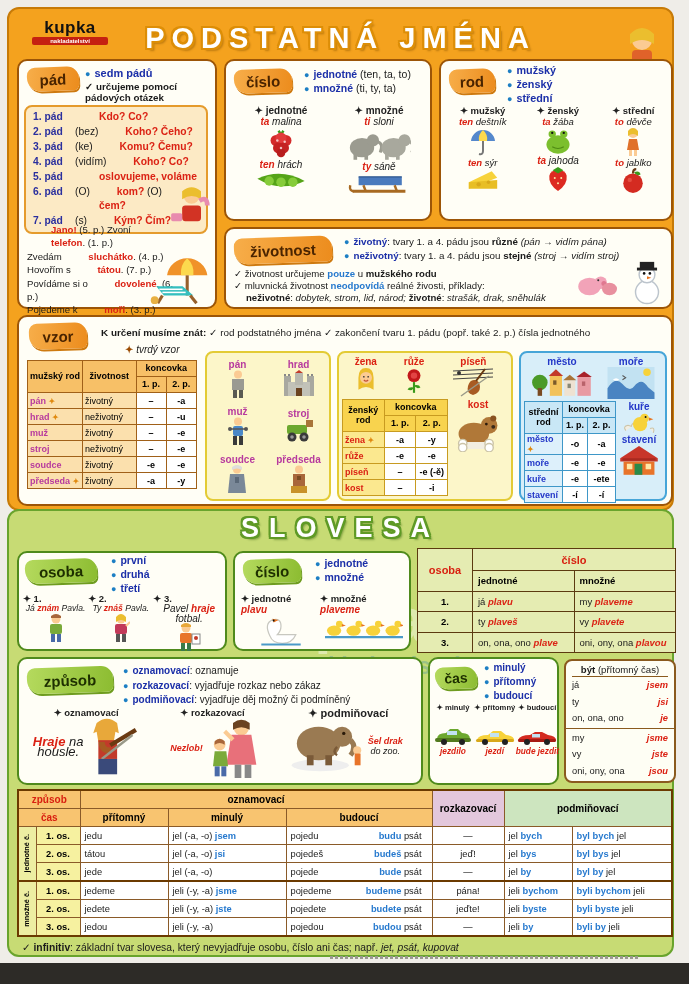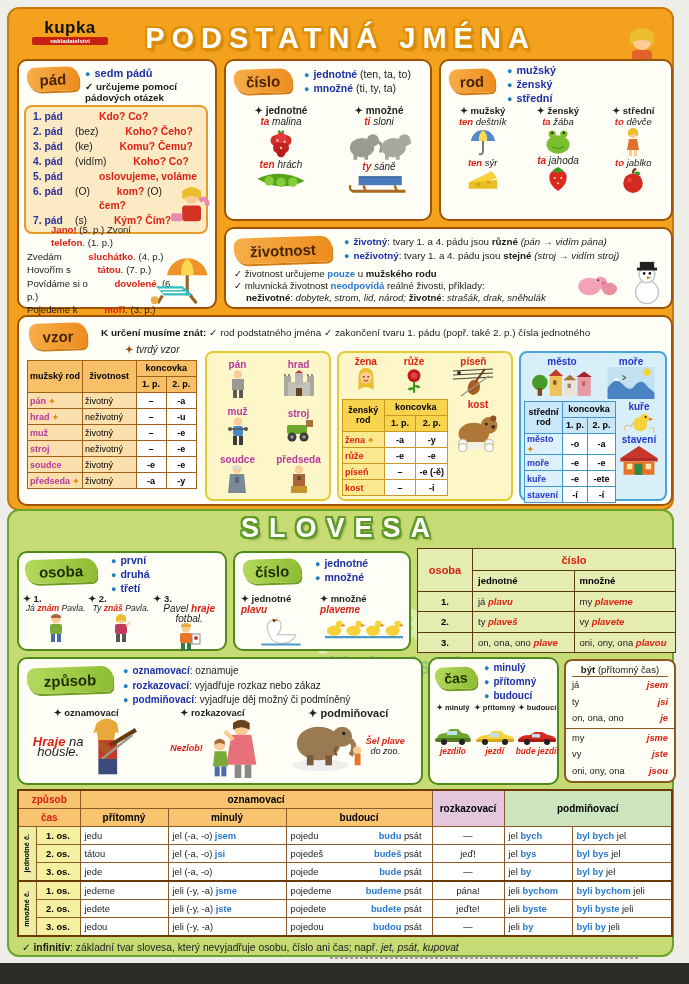--- a/index.html
+++ b/index.html
@@ -848,21 +848,21 @@
               <ellipse cx="17" cy="14" rx="13" ry="10" fill="#9A7A52"></ellipse>
               <circle cx="31" cy="10" r="6" fill="#9A7A52"></circle>
               <path d="M36 12q4 4 0 9" stroke="#9A7A52" stroke-width="3" fill="none"></path>
               <path d="M28 16q-3 3 0 5" stroke="#7A5A38" stroke-width="1.5" fill="none"></path>
               <circle cx="32" cy="8" r="1" fill="#2A1A0A"></circle>
               <rect x="10" y="21" width="4" height="6" fill="#7A5A38"></rect>
               <rect x="21" y="21" width="4" height="6" fill="#7A5A38"></rect>
               <circle cx="40" cy="18" r="2.4" fill="#FBCB93"></circle>
               <rect x="38.5" y="20" width="3.5" height="7" fill="#E8742A"></rect>
             </svg>
-          <div style="font-size:9px;line-height:10px;width:42px"><span class="rri">Šel plave</span><span class="rki"> do zoo.</span></div>
+          <div style="font-size:9px;line-height:10px;width:42px"><span class="rri">Šel drak</span><span class="rki"> do zoo.</span></div>
         </div>
       </div>
     </div>
   </div>
 
   <div class="gp" style="left:428px;top:657px;width:131px;height:128px">
     <div class="brush gbrush" style="left:5px;top:8px;width:42px;height:22px;font-size:14px">čas</div>
     <div class="abs" style="left:54px;top:2px;font-size:10px">
       <div class="bl">
           <span class="dot">●</span>

